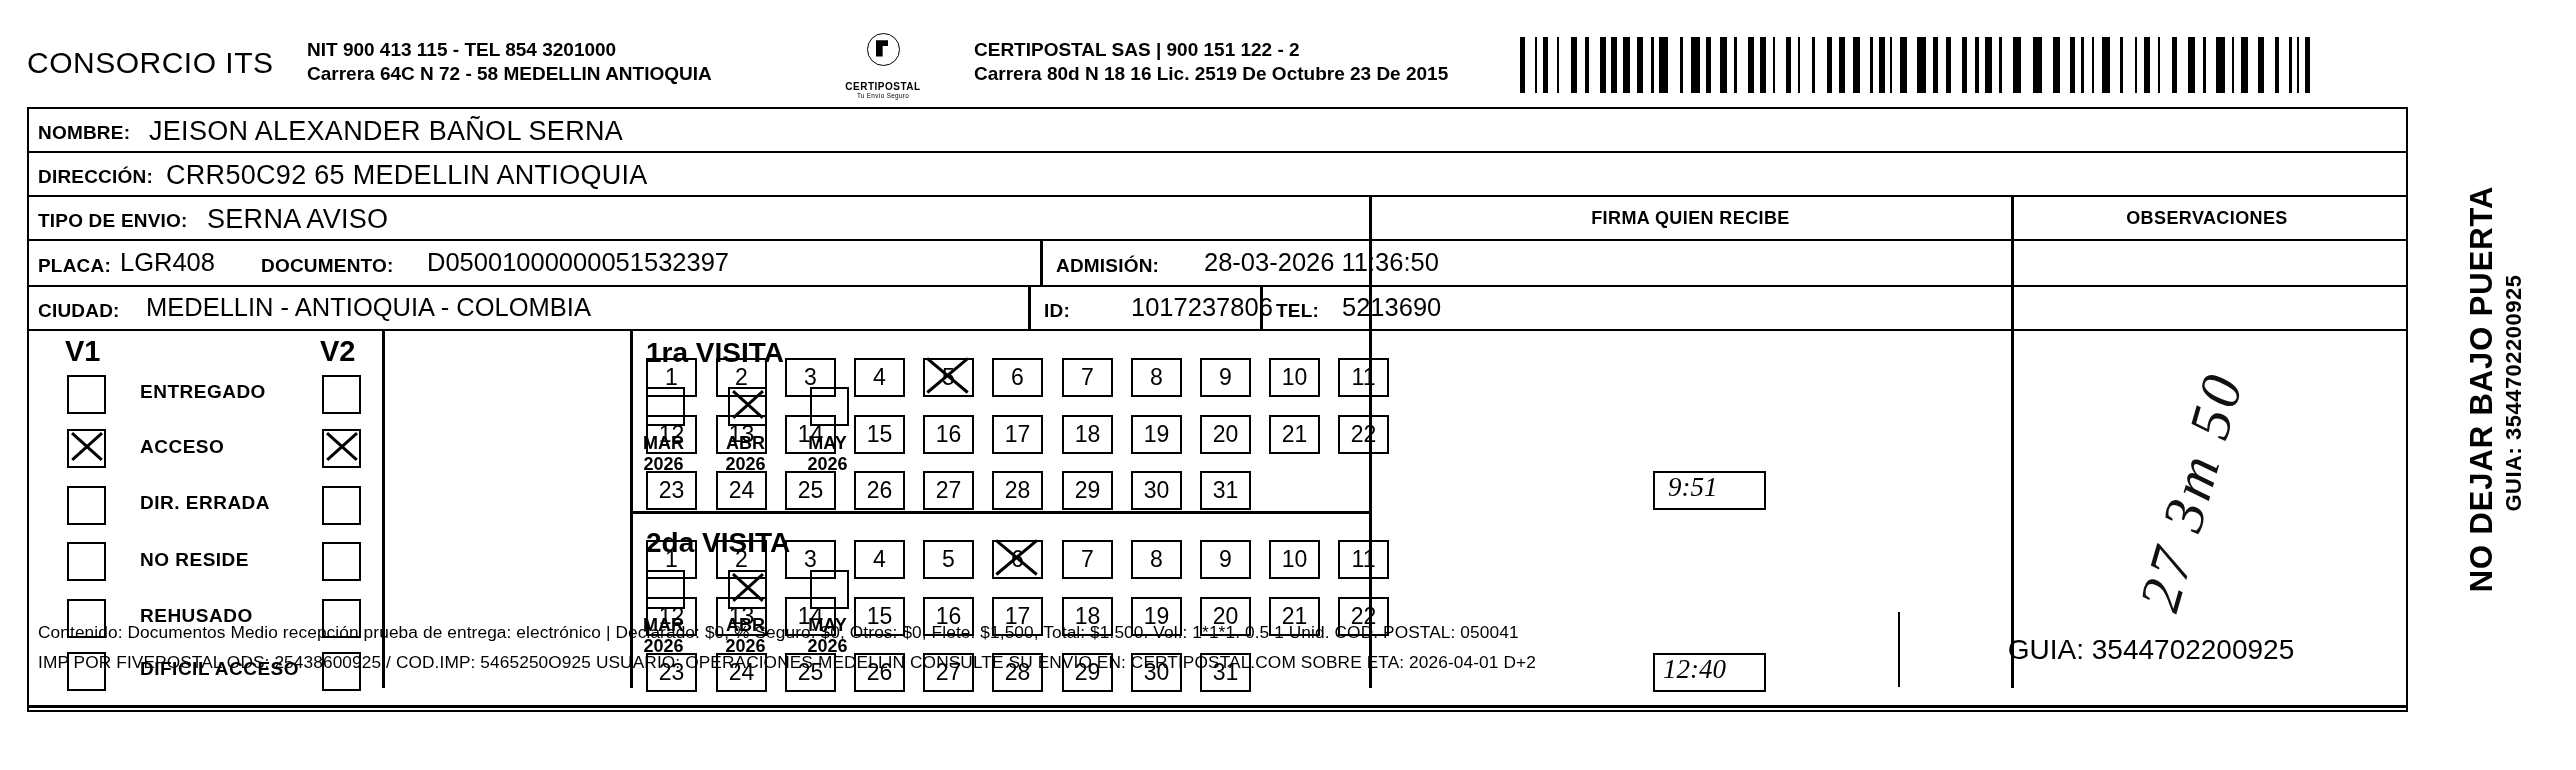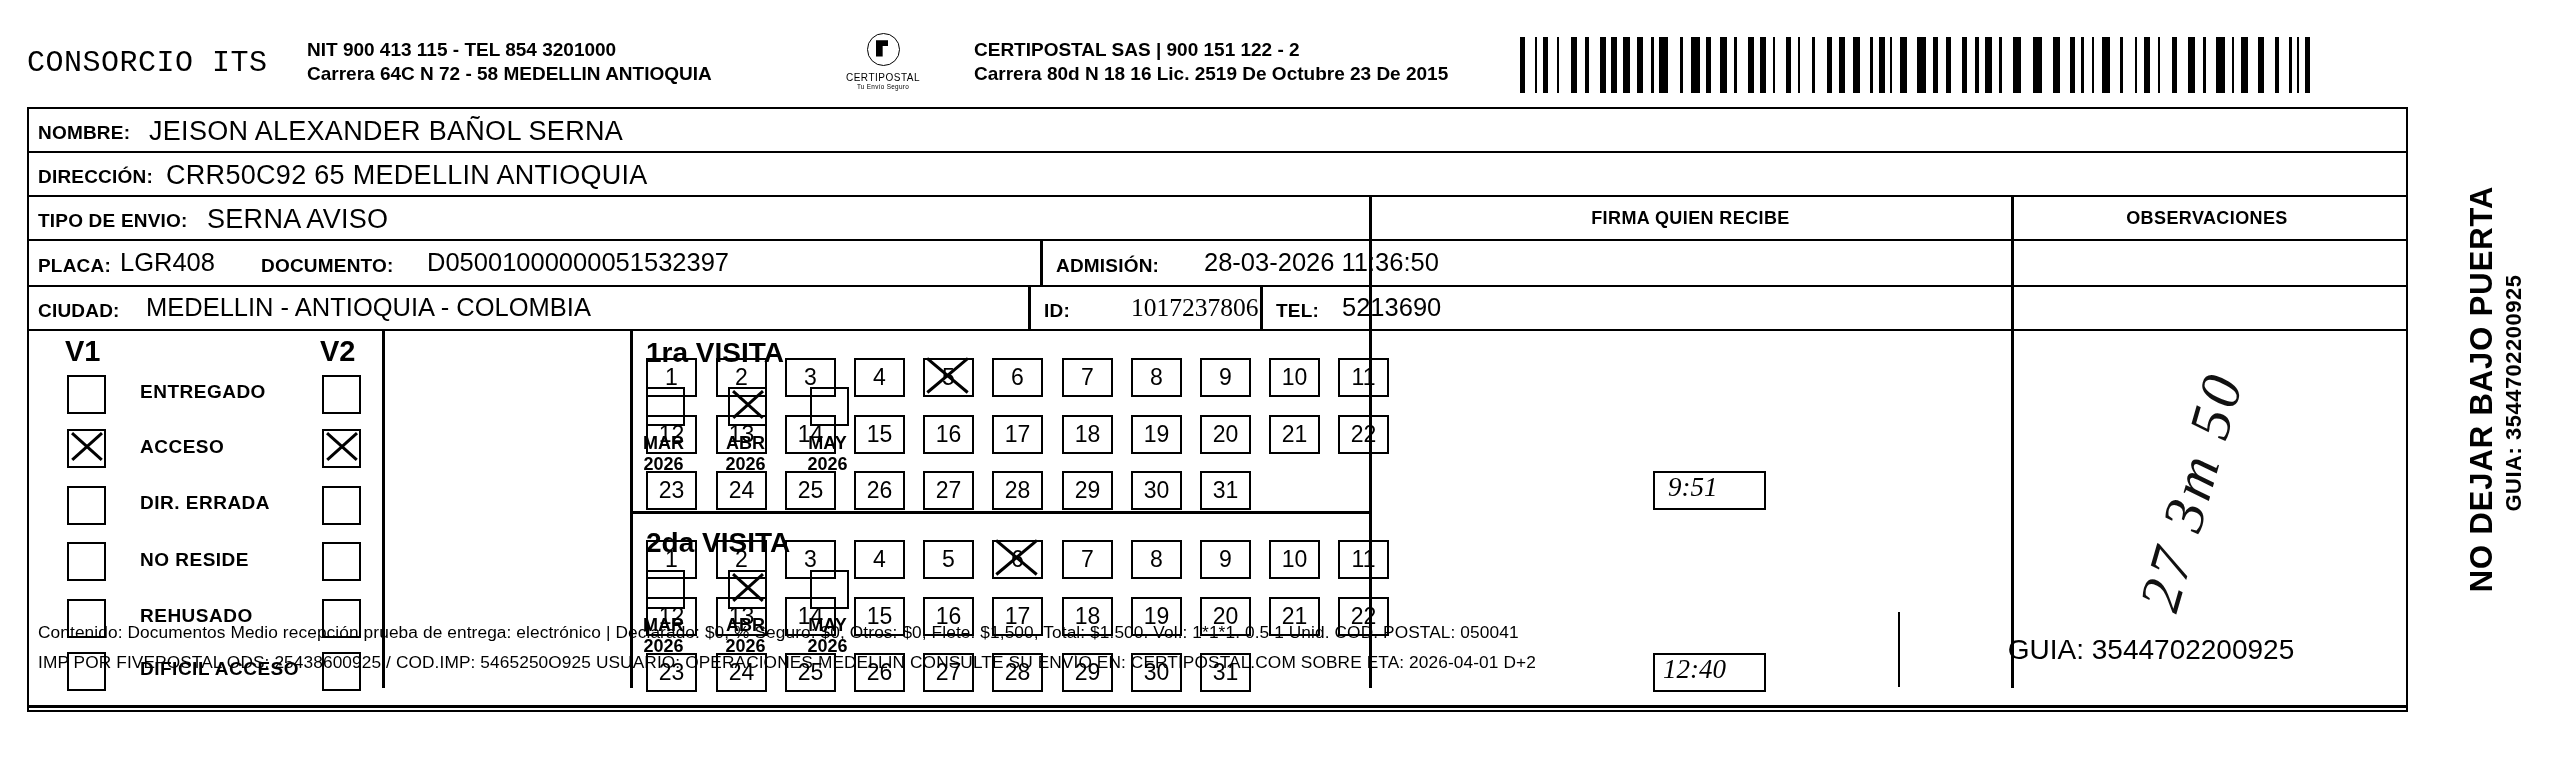--- a/index.html
+++ b/index.html
@@ -1,26 +1,26 @@
 <!DOCTYPE html>
 <html style="font-size:14.6px"><head>
 <meta charset="utf-8">
 <style>
   html,body{margin:0;padding:0;background:#fff;}
   body{font-family:"Liberation Sans", sans-serif;color:#000;}
   .sheet{position:relative;width:2576px;height:770px;background:#ffffff;overflow:hidden;}
 
   
   .header{position:absolute;left:27px;top:25.5px;width:2522px;height:73px;}
-  .brand{position:absolute;left:0;top:20px;font-size:30px;letter-spacing:0.5px;font-family:Liberation Mono, monospace;}
+  .brand{position:absolute;left:0;top:20px;font-size:30px;letter-spacing:0.5px;}
   .nitblock{position:absolute;left:280px;top:12.7px;font-size:19px;line-height:24px;font-weight:bold;}
   .certlogo{position:absolute;left:815px;top:7.3px;width:82px;text-align:center;}
   .certlogo .ring{width:31px;height:31px;border:1.8px solid #000;border-radius:50%;margin:0 auto;position:relative;}
   .certlogo .ring:after{content:"";position:absolute;left:8.2px;top:6.4px;width:12.7px;height:16.4px;background:#000;clip-path:polygon(0 0,100% 0,100% 35%,55% 35%,55% 100%,0 100%);}
-  .certlogo .l1{font-size:10px;font-weight:normal;letter-spacing:0.5px;margin-top:6px;text-align:center;}
+  .certlogo .l1{font-size:10px;font-weight:bold;letter-spacing:0.5px;margin-top:15px;text-align:center;}
   .certlogo .l2{font-size:6.4px;letter-spacing:0.3px;}
   .certaddr{position:absolute;left:947px;top:12.7px;font-size:19px;line-height:24px;font-weight:bold;}
 
   
   .barcode{position:absolute;left:1493px;top:11px;width:801px;height:56px;display:flex;align-items:stretch;}
   .barcode i{display:block;height:100%;background:#000;margin-right:1.8px;}
 
   
   .frame{position:absolute;left:27px;top:107px;width:2377px;height:601px;border:2.7px solid #000;}
   .row{position:relative;border-bottom:2.7px solid #000;}
@@ -46,21 +46,21 @@
   .r4 .c-doc-val{position:absolute;left:398px;top:7.3px;font-size:25.5px;}
   .r4 .sep{position:absolute;top:0;width:2.7px;height:100%;background:#000;}
   .r4 .c-adm-lbl{position:absolute;left:1027px;top:13.7px;}
   .r4 .c-adm-val{position:absolute;left:1175px;top:7.3px;font-size:25.5px;}
 
   .r5{height:42px;}
   .r5 .c-ciu-lbl{position:absolute;left:9px;top:12.7px;}
   .r5 .c-ciu-val{position:absolute;left:117px;top:5.5px;font-size:25.5px;}
   .r5 .sep{position:absolute;top:0;width:2.7px;height:100%;background:#000;}
   .r5 .c-id-lbl{position:absolute;left:1015px;top:12.7px;}
-  .r5 .c-id-val{position:absolute;left:1102px;top:5.5px;font-size:25.5px;font-family:Liberation Serif, serif;}
+  .r5 .c-id-val{position:absolute;left:1102px;top:5.5px;font-size:25.5px;}
   .r5 .c-tel-lbl{position:absolute;left:1247px;top:12.7px;}
   .r5 .c-tel-val{position:absolute;left:1313px;top:5.5px;font-size:25.5px;}
 
   
   .panelhdr{position:absolute;top:0;height:100%;display:flex;align-items:center;justify-content:center;font-size:18px;font-weight:bold;letter-spacing:0.4px;}
 
   
   .body{position:relative;height:357px;}
   .vline{position:absolute;top:0;width:2.7px;background:#000;}
   .hline{position:absolute;left:0;height:2.7px;background:#000;}

